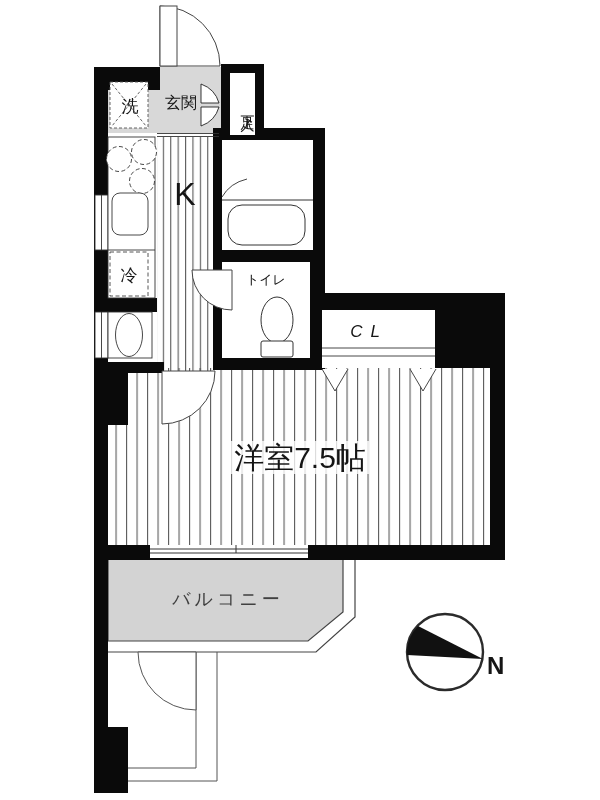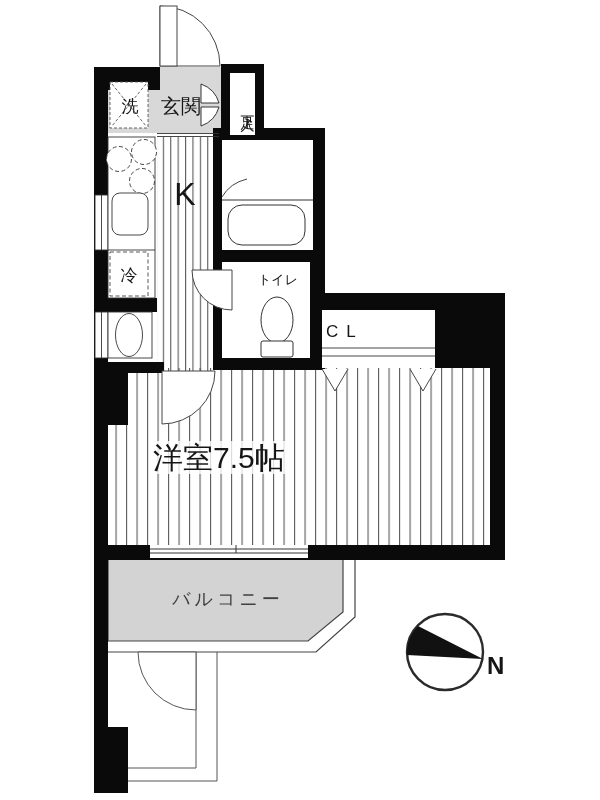--- a/index.html
+++ b/index.html
@@ -1,29 +1,29 @@
 <!DOCTYPE html>
 <html><head>
 <meta charset="utf-8">
 <style>
   html,body{margin:0;padding:0;background:#fff;}
   .plan{position:relative;width:600px;height:800px;background:#fff;overflow:hidden;
         font-family:"Liberation Sans","DejaVu Sans",sans-serif;color:#111;}
   .plan svg{position:absolute;left:0;top:0;}
   .lbl{position:absolute;white-space:nowrap;color:#151515;}
   .lbl-washer{left:109px;top:95px;width:42px;text-align:center;font-size:17px;}
-  .lbl-entrance{left:146px;top:93px;width:70px;text-align:center;font-size:20px;}
+  .lbl-entrance{left:146px;top:93px;width:70px;text-align:center;font-size:16px;}
   .lbl-shoe{left:230px;top:76px;width:27px;height:58px;writing-mode:vertical-rl;
             text-orientation:upright;font-size:14px;text-align:center;letter-spacing:1px;}
   .lbl-kitchen{left:157px;top:176px;width:56px;text-align:center;font-size:32px;}
   .lbl-bath{left:240px;top:147px;font-size:17px;line-height:1.22;white-space:normal;width:70px;}
   .lbl-fridge{left:108px;top:264px;width:42px;text-align:center;font-size:17px;}
-  .lbl-toilet{left:246px;top:271px;width:64px;text-align:center;font-size:13px;}
-  .lbl-closet{left:326px;top:322px;width:100px;text-align:left;font-size:17px;letter-spacing:8px;}
-  .lbl-room{left:150px;top:438px;width:300px;font-size:30px;}
+  .lbl-toilet{left:246px;top:271px;width:64px;text-align:left;font-size:13px;}
+  .lbl-closet{left:319px;top:322px;width:100px;text-align:center;font-size:17px;letter-spacing:8px;font-style:italic;}
+  .lbl-room{left:150px;top:438px;width:300px;text-align:center;font-size:30px;}
   .lbl-room span{background:rgba(255,255,255,.78);padding:0 3px;}
   .lbl-balcony{left:118px;top:587px;width:220px;text-align:center;font-size:18px;
                letter-spacing:4px;color:#404040;}
   .lbl-north{left:487px;top:652px;font-size:24px;font-weight:bold;}
 </style>
 </head>
 <body>
 
 <div class="plan">
 

